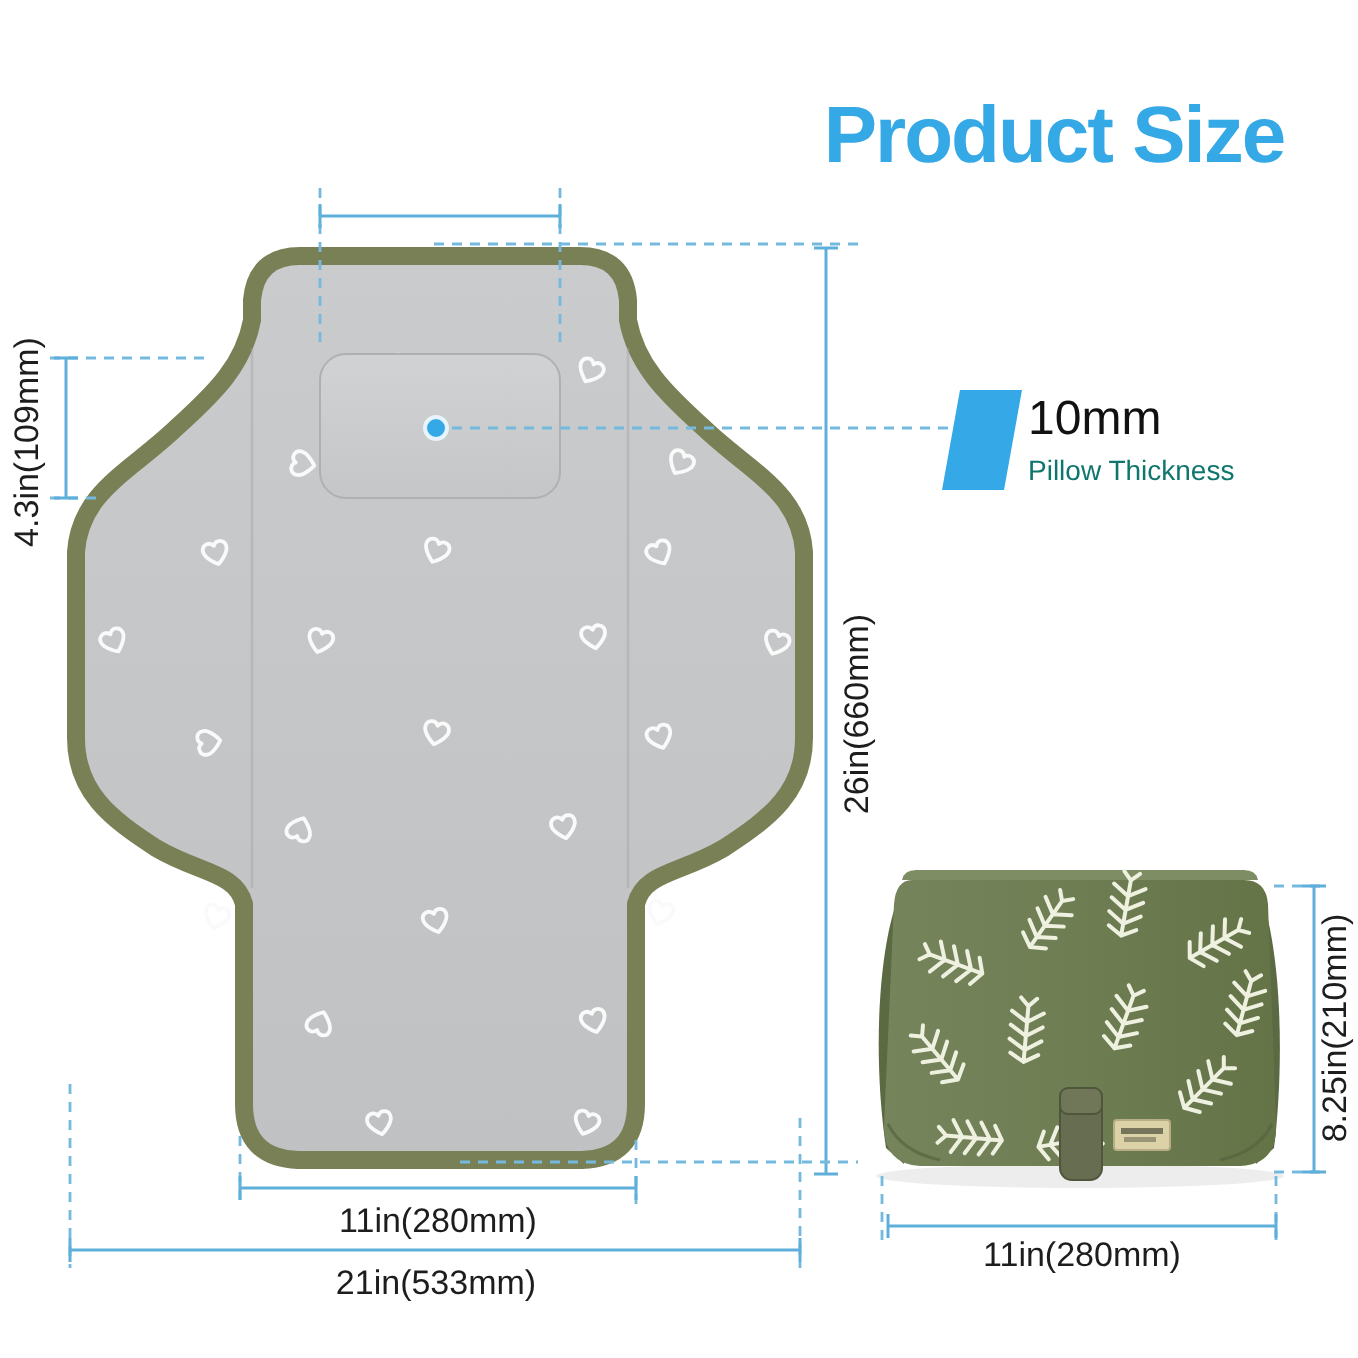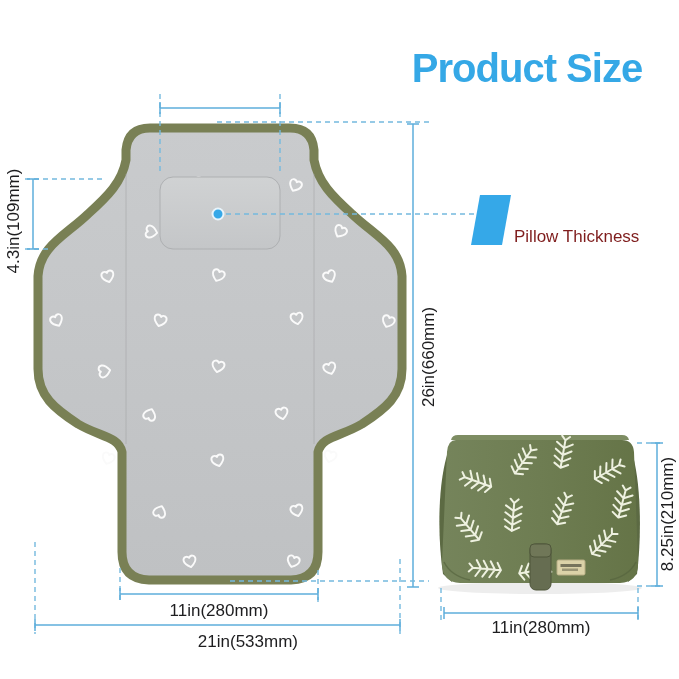--- a/index.html
+++ b/index.html
@@ -4,21 +4,21 @@
 <style>
   html,body{margin:0;padding:0;background:#fff;}
   .canvas{position:relative;width:679px;height:679px;background:#ffffff;overflow:hidden;
           font-family:"Liberation Sans",sans-serif;margin-top:24px;}
   .canvas svg{position:absolute;left:0;top:0;}
   .title{position:absolute;left:378px;top:22px;width:298px;text-align:center;
          font-size:40px;font-weight:bold;color:#35A8E6;letter-spacing:-1px;}
   .dim{position:absolute;color:#1d1d1f;font-size:17px;white-space:nowrap;text-align:center;}
   .rot{transform:rotate(-90deg);transform-origin:center center;}
   .callout-main{position:absolute;left:514px;top:172px;font-size:24px;color:#111;}
-  .callout-sub{position:absolute;left:514px;top:203px;font-size:17px;color:#7f1d1d;}
+  .callout-sub{position:absolute;left:514px;top:203px;font-size:14px;color:#0f766e;}
   .dl{stroke:#5FAFDB;stroke-width:1.5;fill:none;}
   .dd{stroke:#74B9DE;stroke-width:1.4;fill:none;stroke-dasharray:5 4;}
 </style>
 </head>
 <body>
 
 <div class="canvas">
 
   <svg width="679" height="679" viewBox="0 0 679 679">
     <defs>
@@ -140,20 +140,21 @@
 
   <div class="title">Product Size</div>
 
 
   <div class="dim rot" style="left:-56px;top:187px;width:140px;">4.3in(109mm)</div>
 
   <div class="dim rot" style="left:359px;top:323px;width:140px;">26in(660mm)</div>
 
   <div class="dim" style="left:139px;top:577px;width:160px;">11in(280mm)</div>
 
-  <div class="dim" style="left:138px;top:608px;width:160px;text-align:right;">21in(533mm)</div>
+  <div class="dim" style="left:138px;top:608px;width:160px;">21in(533mm)</div>
 
   <div class="dim rot" style="left:598px;top:480px;width:140px;">8.25in(210mm)</div>
 
   <div class="dim" style="left:461px;top:594px;width:160px;">11in(280mm)</div>
 
+  <div class="callout-main">10mm</div>
   <div class="callout-sub">Pillow Thickness</div>
 </div>
 
 </body></html>

